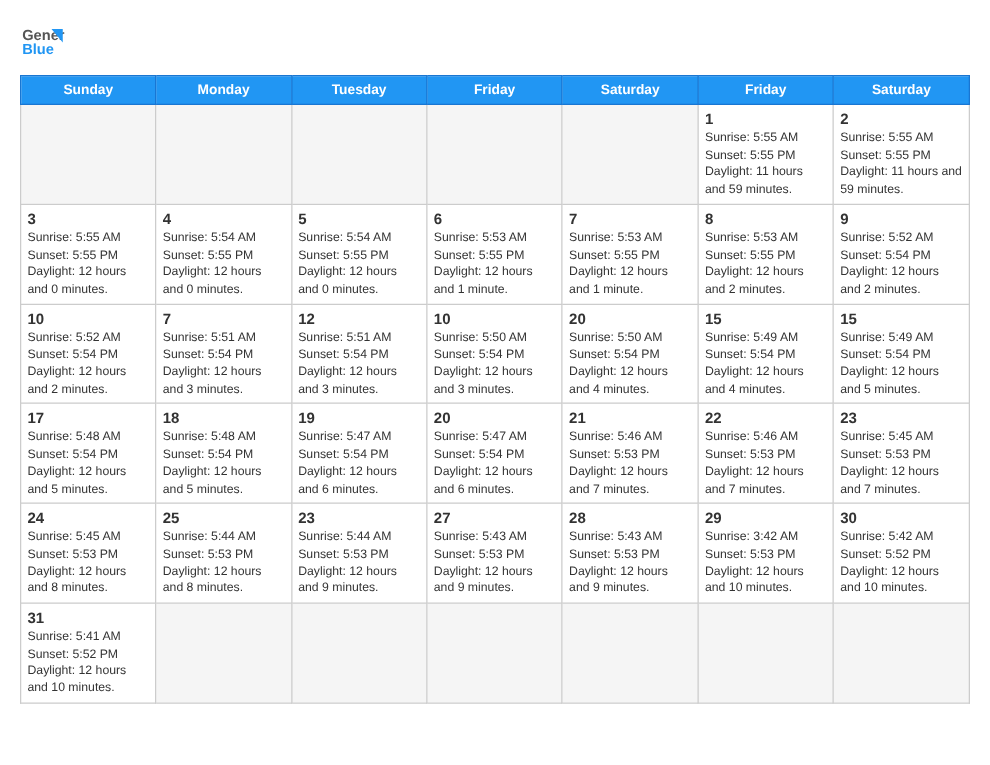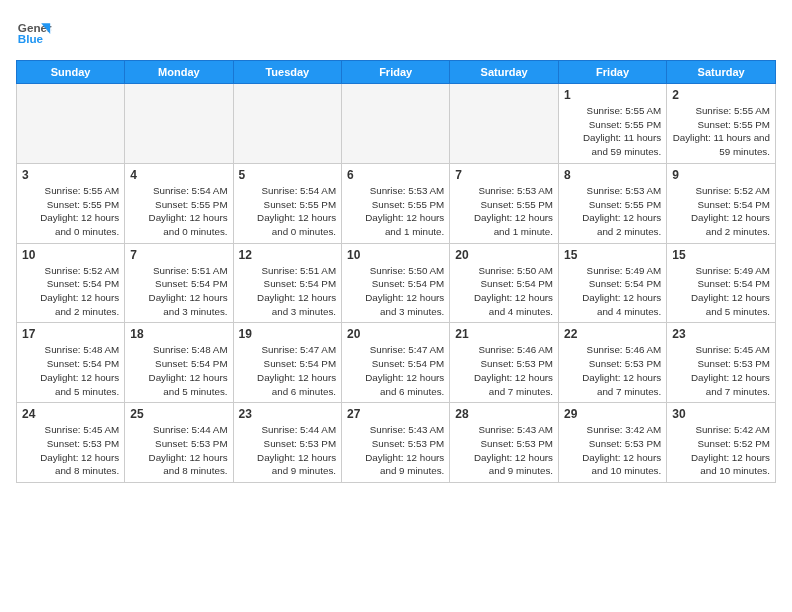--- a/index.html
+++ b/index.html
@@ -67,21 +67,20 @@
       font-size: 12px;
       font-weight: bold;
       color: #333;
       display: block;
       margin-bottom: 2px;
     }
     .day-info {
       color: #333;
       font-size: 9.8px;
       line-height: 1.4;
-      text-align: right;
     }
     .last-row td {
       border-bottom: 1px solid #ccc;
     }
   </style>
 </head>
 <body>
 
 <div class="header">
   <div class="logo">
@@ -297,14 +296,28 @@
 Sunset: 5:53 PM
 Daylight: 12 hours and 10 minutes.</div>
         </td>
         <td>
           <span class="day-number">30</span>
           <div class="day-info">Sunrise: 5:42 AM
 Sunset: 5:52 PM
 Daylight: 12 hours and 10 minutes.</div>
         </td>
       </tr>
+      <tr class="last-row">
+        <td>
+          <span class="day-number">31</span>
+          <div class="day-info">Sunrise: 5:41 AM
+Sunset: 5:52 PM
+Daylight: 12 hours and 10 minutes.</div>
+        </td>
+        <td class="empty"></td>
+        <td class="empty"></td>
+        <td class="empty"></td>
+        <td class="empty"></td>
+        <td class="empty"></td>
+        <td class="empty"></td>
+      </tr>
     </tbody>
 </table>
 
 </body></html>

